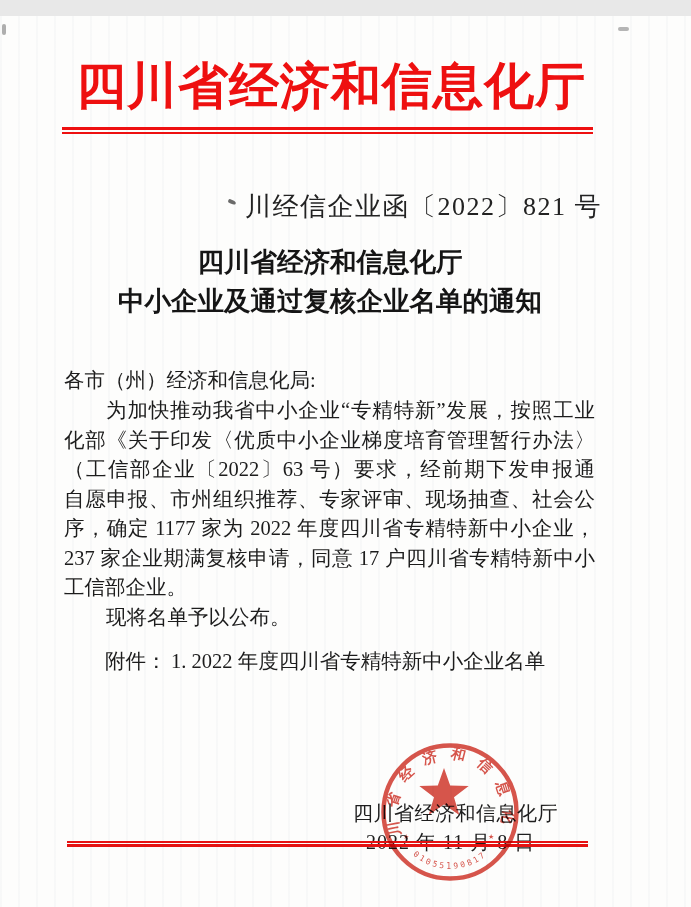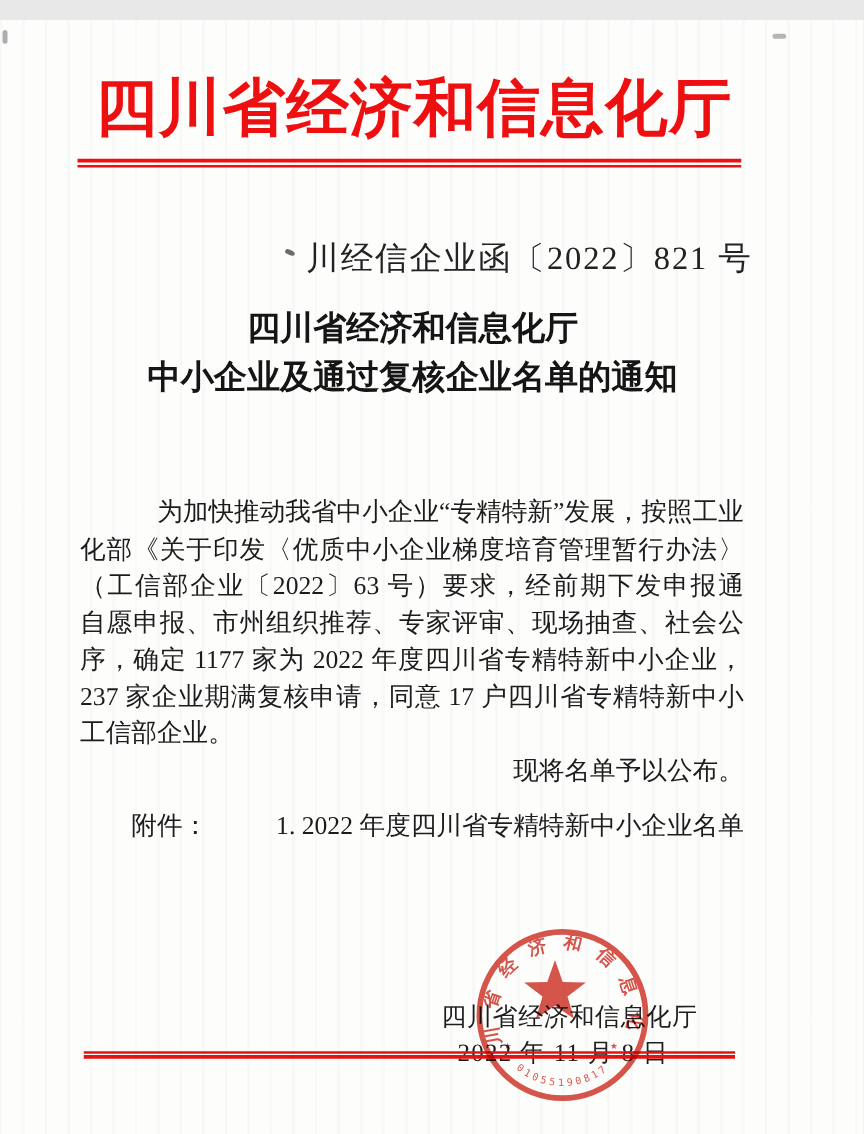--- a/index.html
+++ b/index.html
@@ -47,25 +47,25 @@
   
   .addressee{
     top:350px;left:64px;width:531px;
     font-size:20.5px;color:#1e1e1e;
     white-space:nowrap;
   }
   
   .body-block{top:380px;left:64px;width:531px;font-size:20.5px;color:#1c1c1c;}
   .body-block .line{height:29.5px;line-height:29.5px;white-space:nowrap;}
   .body-block .just{text-align:justify;text-align-last:justify;white-space:normal;height:29.5px;overflow:hidden;}
-  .body-block .indent{text-indent:2.05em;text-align:right;}
+  .body-block .indent{text-indent:2.05em;}
   
   .attachments{
     top:630px;left:64px;width:531px;
-    font-size:20.5px;line-height:31px;color:#1c1c1c;text-align:right;
+    font-size:20.5px;line-height:31px;color:#1c1c1c;
   }
   .att-label{position:absolute;left:41px;top:0;white-space:nowrap;}
   .att-items{margin-left:107px;}
   .att-items div{white-space:nowrap;}
   
   .sig-agency{top:784px;left:353px;font-size:20px;letter-spacing:0.5px;color:#1e1e1e;white-space:nowrap;}
   .sig-date{top:813px;left:366px;font-size:20px;letter-spacing:1px;color:#1e1e1e;white-space:nowrap;}
   
   .bottom-rule{top:825px;left:67px;width:521px;}
   .bottom-rule .r1{height:1.5px;background:#e51212;}
@@ -90,20 +90,21 @@
     <div class="r2"></div>
   </div>
 
   <div class="abs doc-number">川经信企业函〔2022〕821 号</div>
 
   <div class="abs doc-title">
     <div>四川省经济和信息化厅</div>
     <div>中小企业及通过复核企业名单的通知</div>
   </div>
 
+  <div class="abs addressee">各市（州）经济和信息化局:</div>
 
   <div class="abs body-block">
     <div class="line just indent">为加快推动我省中小企业“专精特新”发展，按照工业和信息</div>
     <div class="line just">化部《关于印发〈优质中小企业梯度培育管理暂行办法〉的通知》</div>
     <div class="line just">（工信部企业〔2022〕63 号）要求，经前期下发申报通知、企业</div>
     <div class="line just">自愿申报、市州组织推荐、专家评审、现场抽查、社会公示等程</div>
     <div class="line just">序，确定 1177 家为 2022 年度四川省专精特新中小企业，通过</div>
     <div class="line just">237 家企业期满复核申请，同意 17 户四川省专精特新中小企业</div>
     <div class="line">工信部企业。</div>
     <div class="line indent">现将名单予以公布。</div>

